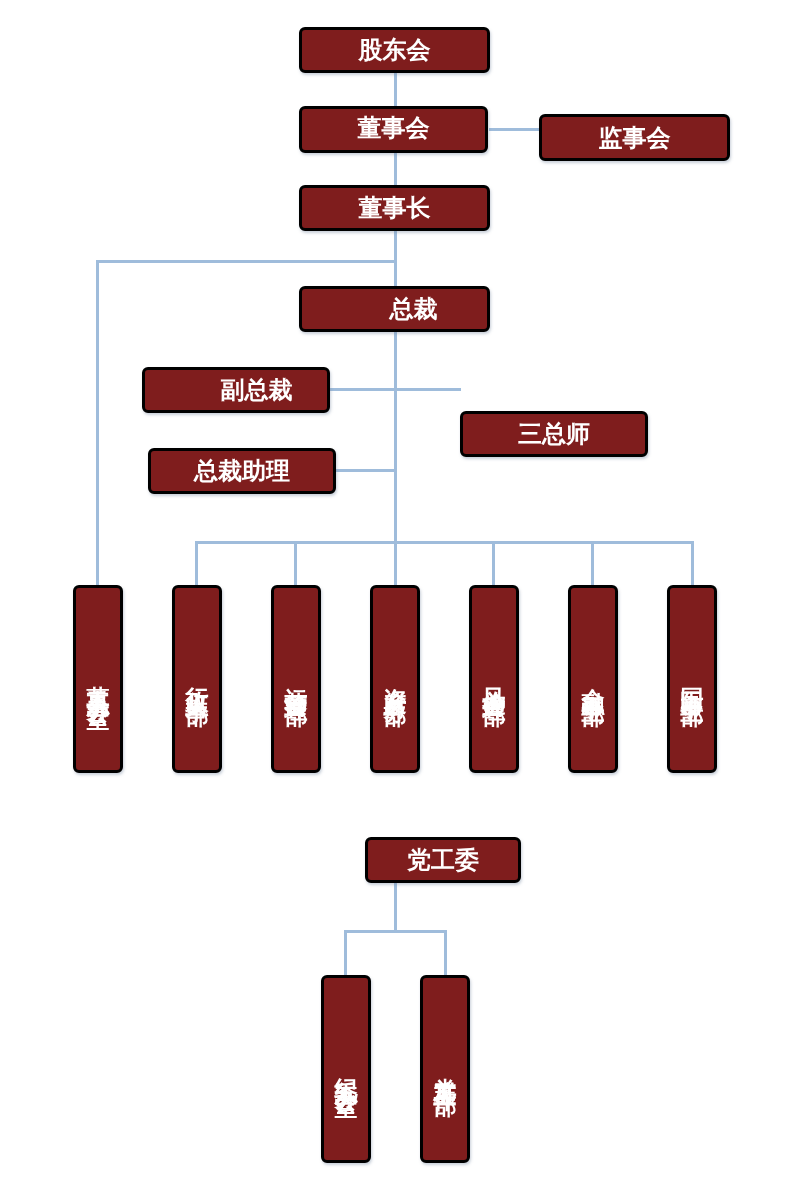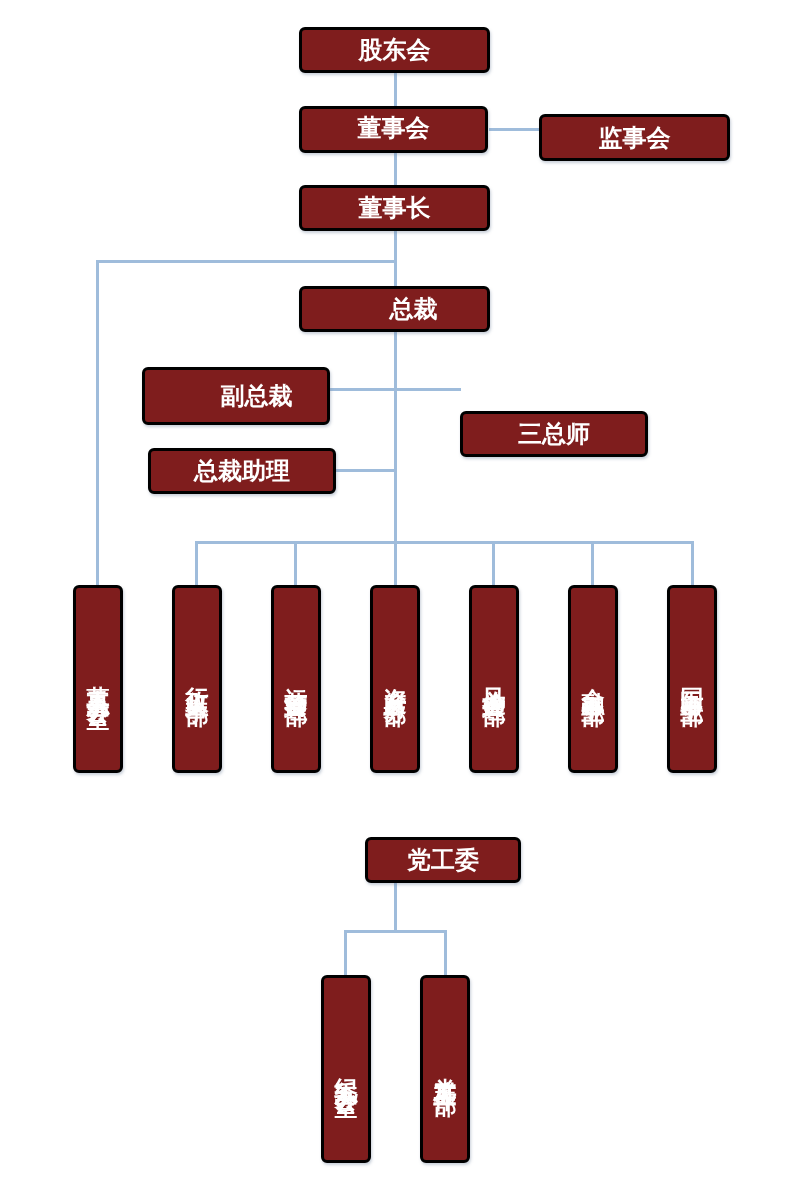--- a/index.html
+++ b/index.html
@@ -63,21 +63,21 @@
   <div class="line" style="left:394px; top:882px; width:3px; height:50px;"></div>
   <div class="line" style="left:344px; top:930px; width:103px; height:3px;"></div>
   <div class="line" style="left:344px; top:930px; width:3px; height:47px;"></div>
   <div class="line" style="left:444px; top:930px; width:3px; height:47px;"></div>
 
   <div class="node" style="left:299px; top:27px; width:191px; height:46px;">股东会</div>
   <div class="node" style="left:299px; top:106px; width:189px; height:47px;font-family:Liberation Mono, monospace;">董事会</div>
   <div class="node" style="left:539px; top:106px; width:191px; height:47px;margin-top:8px;">监事会</div>
   <div class="node" style="left:299px; top:185px; width:191px; height:46px;">董事长</div>
   <div class="node" style="left:299px; top:286px; width:191px; height:46px;padding-left:38px;">总裁</div>
-  <div class="node" style="left:142px; top:367px; width:188px; height:58px;padding-left:41px;">副总裁</div>
+  <div class="node" style="left:142px; top:367px; width:188px; height:46px;padding-left:41px;">副总裁</div>
   <div class="node" style="left:460px; top:367px; width:188px; height:46px;margin-top:44px;">三总师</div>
   <div class="node" style="left:148px; top:448px; width:188px; height:46px;">总裁助理</div>
 
   <div class="node vnode" style="left:73px; top:585px; width:50px; height:188px;">董事会办公室</div>
   <div class="node vnode" style="left:172px; top:585px; width:50px; height:188px;">行政人事部</div>
   <div class="node vnode" style="left:271px; top:585px; width:50px; height:188px;">运营管理部</div>
   <div class="node vnode" style="left:370px; top:585px; width:50px; height:188px;">资产财务部</div>
   <div class="node vnode" style="left:469px; top:585px; width:50px; height:188px;">风控管理部</div>
   <div class="node vnode" style="left:568px; top:585px; width:50px; height:188px;">金融事业部</div>
   <div class="node vnode" style="left:667px; top:585px; width:50px; height:188px;">国际事业部</div>

